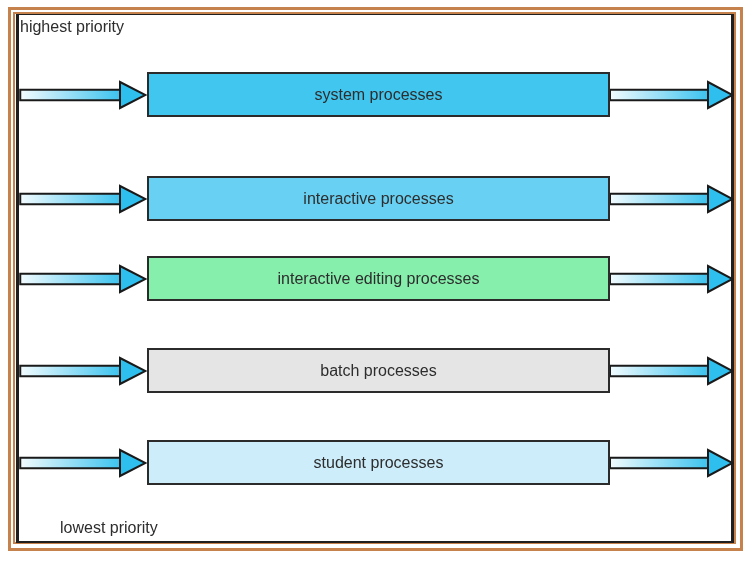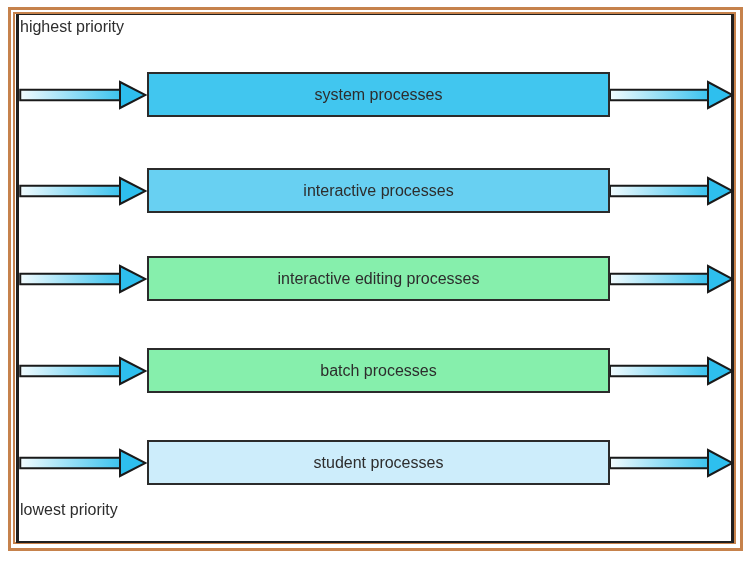--- a/index.html
+++ b/index.html
@@ -42,21 +42,21 @@
     background:transparent;
   }
   .corner-label{
     position:absolute;
     font-size:16px;
     line-height:19px;
     color:var(--text);
     white-space:nowrap;
   }
   .corner-label.top{left:20px;top:17px;text-align:center;}
-  .corner-label.bottom{left:20px;top:500px;}
+  .corner-label.bottom{left:20px;top:518px;padding-left:40px;}
   .row{position:absolute;left:0;width:750px;height:39px;}
   .qbox{
     position:absolute;left:147px;top:0;
     width:463px;height:45px;
     box-sizing:border-box;
     border:2px solid var(--box-border);
     display:flex;align-items:center;justify-content:center;
     z-index:2;
   }
   .qlabel{font-size:16px;color:var(--text);white-space:nowrap;}
@@ -93,21 +93,21 @@
       <polygon class="head" points="101,3 101,29 126.5,16"></polygon>
     </svg>
     <div class="qbox" style="background: rgb(65, 198, 239);">
       <span class="qlabel">system processes</span>
     </div>
     <svg class="arrow out" viewBox="0 0 126 32" preserveAspectRatio="none">
       <rect class="shaft" x="2" y="10.75" width="98" height="10.5"></rect>
       <polygon class="head" points="100,3 100,29 124.5,16"></polygon>
     </svg>
   </div>
-      <div class="row" style="top: 168px;">
+      <div class="row" style="top: 176px;">
     <svg class="arrow in" viewBox="0 0 128 32" preserveAspectRatio="none">
       <rect class="shaft" x="1.25" y="10.75" width="100" height="10.5"></rect>
       <polygon class="head" points="101,3 101,29 126.5,16"></polygon>
     </svg>
     <div class="qbox" style="background: rgb(104, 208, 242);">
       <span class="qlabel">interactive processes</span>
     </div>
     <svg class="arrow out" viewBox="0 0 126 32" preserveAspectRatio="none">
       <rect class="shaft" x="2" y="10.75" width="98" height="10.5"></rect>
       <polygon class="head" points="100,3 100,29 124.5,16"></polygon>
@@ -124,21 +124,21 @@
     <svg class="arrow out" viewBox="0 0 126 32" preserveAspectRatio="none">
       <rect class="shaft" x="2" y="10.75" width="98" height="10.5"></rect>
       <polygon class="head" points="100,3 100,29 124.5,16"></polygon>
     </svg>
   </div>
       <div class="row" style="top: 348px;">
     <svg class="arrow in" viewBox="0 0 128 32" preserveAspectRatio="none">
       <rect class="shaft" x="1.25" y="10.75" width="100" height="10.5"></rect>
       <polygon class="head" points="101,3 101,29 126.5,16"></polygon>
     </svg>
-    <div class="qbox" style="background: #86efac;">
+    <div class="qbox" style="background: #e5e5e5;">
       <span class="qlabel">batch processes</span>
     </div>
     <svg class="arrow out" viewBox="0 0 126 32" preserveAspectRatio="none">
       <rect class="shaft" x="2" y="10.75" width="98" height="10.5"></rect>
       <polygon class="head" points="100,3 100,29 124.5,16"></polygon>
     </svg>
   </div>
       <div class="row" style="top: 440px; border-radius: 12px;">
     <svg class="arrow in" viewBox="0 0 128 32" preserveAspectRatio="none">
       <rect class="shaft" x="1.25" y="10.75" width="100" height="10.5"></rect>

